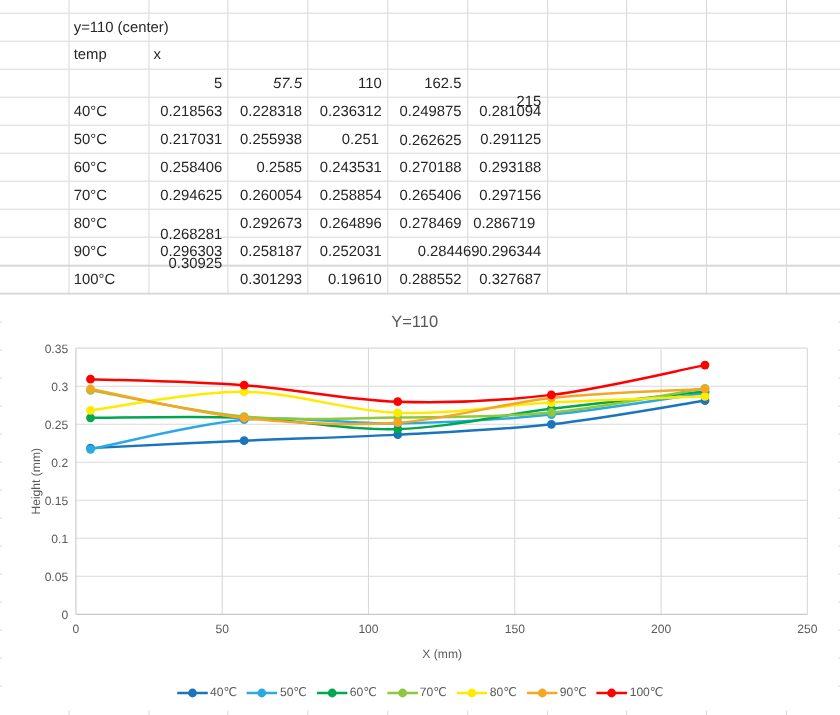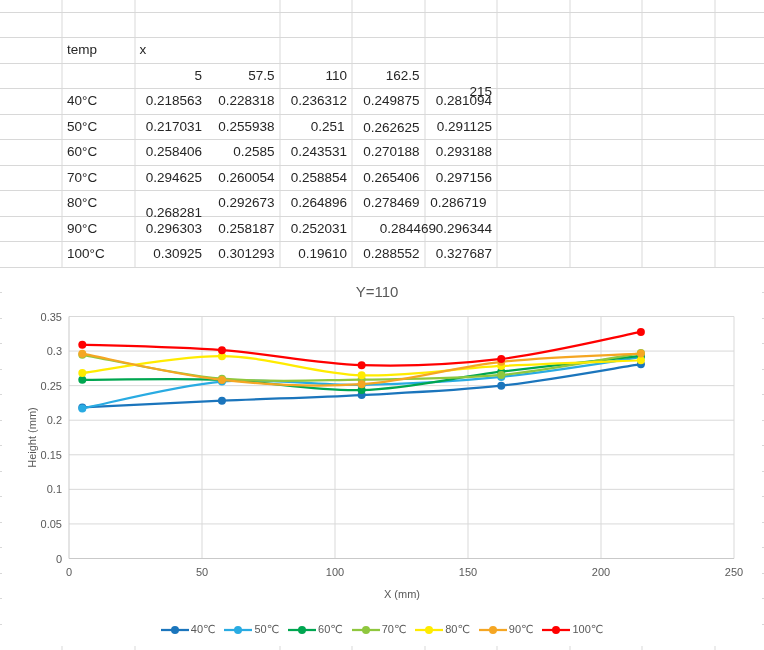--- a/index.html
+++ b/index.html
@@ -25,26 +25,27 @@
   .ctitle{font-size:15px;fill:#595959;}
   .ticklab{font-size:11px;fill:#595959;}
   .axtitle{font-size:11px;fill:#595959;}
 </style>
 </head>
 <body>
 
 <div id="app">
   <div id="gridlines"></div>
 
+  <div class="cell lab" style="left:62px;top:11.5px;width:220px;">y=110 (center)</div>
   <div class="cell lab" style="left:62px;top:37px;width:72.5px;">temp</div>
   <div class="cell lab" style="left:134.5px;top:37px;width:72.5px;">x</div>
 
   <div id="table-cells">
       <div class="cell num" style="left: 134.5px; top: 62.5px; width: 72.5px;">5</div>
-      <div class="cell num" style="left: 207px; top: 62.5px; width: 72.5px;">57.5</div>
+      <div class="cell num" style="left: 207px; top: 62.5px; width: 72.5px; font-style: italic;">57.5</div>
       <div class="cell num" style="left: 279.5px; top: 62.5px; width: 72.5px;">110</div>
       <div class="cell num" style="left: 352px; top: 62.5px; width: 72.5px;">162.5</div>
       <div class="cell num" style="left: 424.5px; top: 62.5px; width: 72.5px; margin-top: 16px;">215</div>
       <div class="cell lab" style="left: 62px; top: 88px; width: 72.5px;">40°C</div>
       <div class="cell num" style="left: 134.5px; top: 88px; width: 72.5px;">0.218563</div>
       <div class="cell num" style="left: 207px; top: 88px; width: 72.5px;">0.228318</div>
       <div class="cell num" style="left: 279.5px; top: 88px; width: 72.5px;">0.236312</div>
       <div class="cell num" style="left: 352px; top: 88px; width: 72.5px;">0.249875</div>
       <div class="cell num" style="left: 424.5px; top: 88px; width: 72.5px;">0.281094</div>
       <div class="cell lab" style="left: 62px; top: 113.5px; width: 72.5px;">50°C</div>
@@ -71,21 +72,21 @@
       <div class="cell num" style="left: 279.5px; top: 190px; width: 72.5px;">0.264896</div>
       <div class="cell num" style="left: 352px; top: 190px; width: 72.5px;">0.278469</div>
       <div class="cell num" style="left: 424.5px; top: 190px; width: 67px;">0.286719</div>
       <div class="cell lab" style="left: 62px; top: 215.5px; width: 72.5px;">90°C</div>
       <div class="cell num" style="left: 134.5px; top: 215.5px; width: 72.5px;">0.296303</div>
       <div class="cell num" style="left: 207px; top: 215.5px; width: 72.5px;">0.258187</div>
       <div class="cell num" style="left: 279.5px; top: 215.5px; width: 72.5px;">0.252031</div>
       <div class="cell num" style="left: 352px; top: 215.5px; width: 89px;">0.284469</div>
       <div class="cell num" style="left: 424.5px; top: 215.5px; width: 72.5px;">0.296344</div>
       <div class="cell lab" style="left: 62px; top: 241px; width: 72.5px;">100°C</div>
-      <div class="cell num" style="left: 134.5px; top: 241px; width: 72.5px; text-align: right;">0.30925</div>
+      <div class="cell num" style="left: 134.5px; top: 227px; width: 72.5px; text-align: right;">0.30925</div>
       <div class="cell num" style="left: 207px; top: 241px; width: 72.5px;">0.301293</div>
       <div class="cell num" style="left: 279.5px; top: 241px; width: 72.5px;">0.19610</div>
       <div class="cell num" style="left: 352px; top: 241px; width: 72.5px;">0.288552</div>
       <div class="cell num" style="left: 424.5px; top: 241px; width: 72.5px;">0.327687</div>
     </div>
 
   <div id="chart">
     <svg id="plot-svg" width="760" height="378" viewBox="0 0 760 378">
       <g id="g-grid">
           <line x1="67" y1="255.92857142857142" x2="732" y2="255.92857142857142" stroke="#D9D9D9" stroke-width="1"></line>

